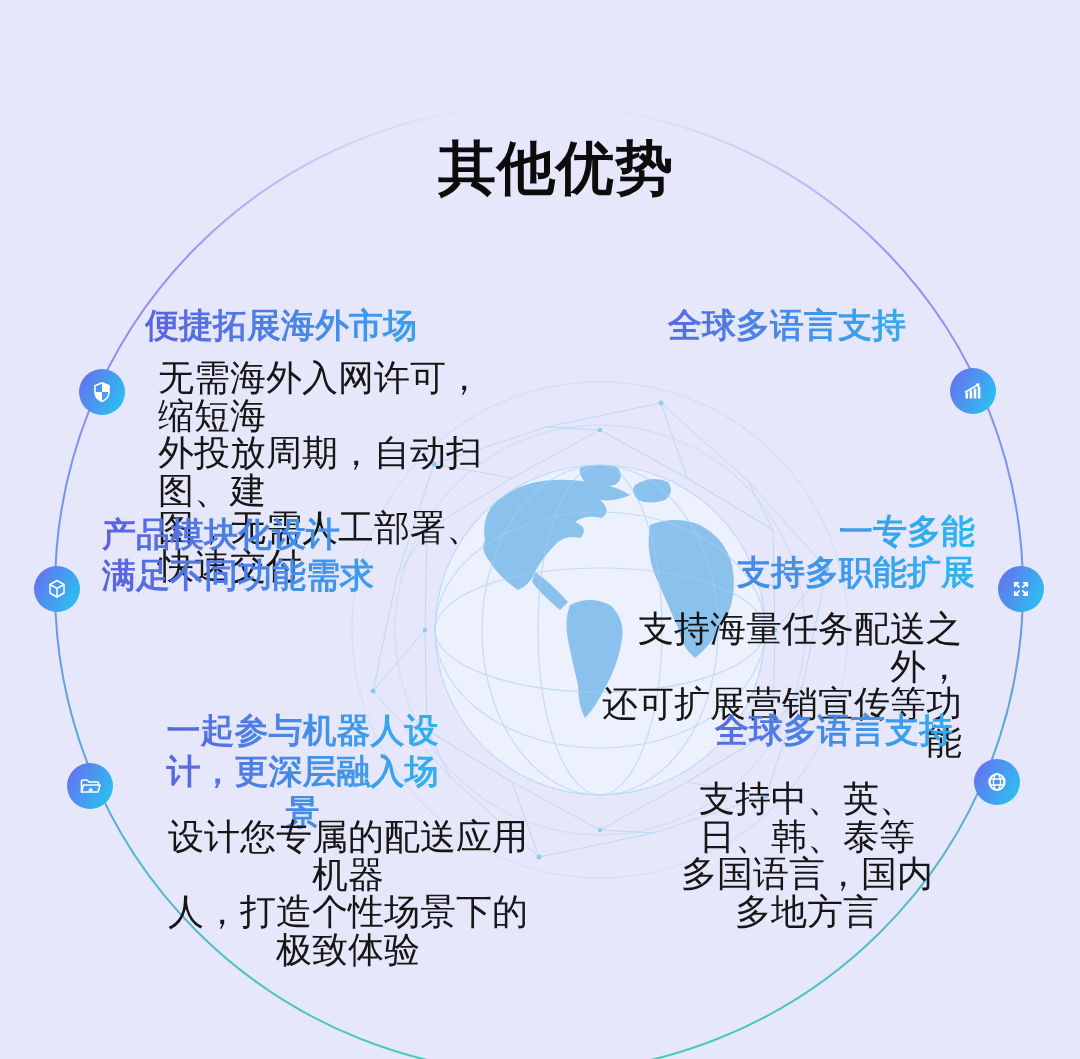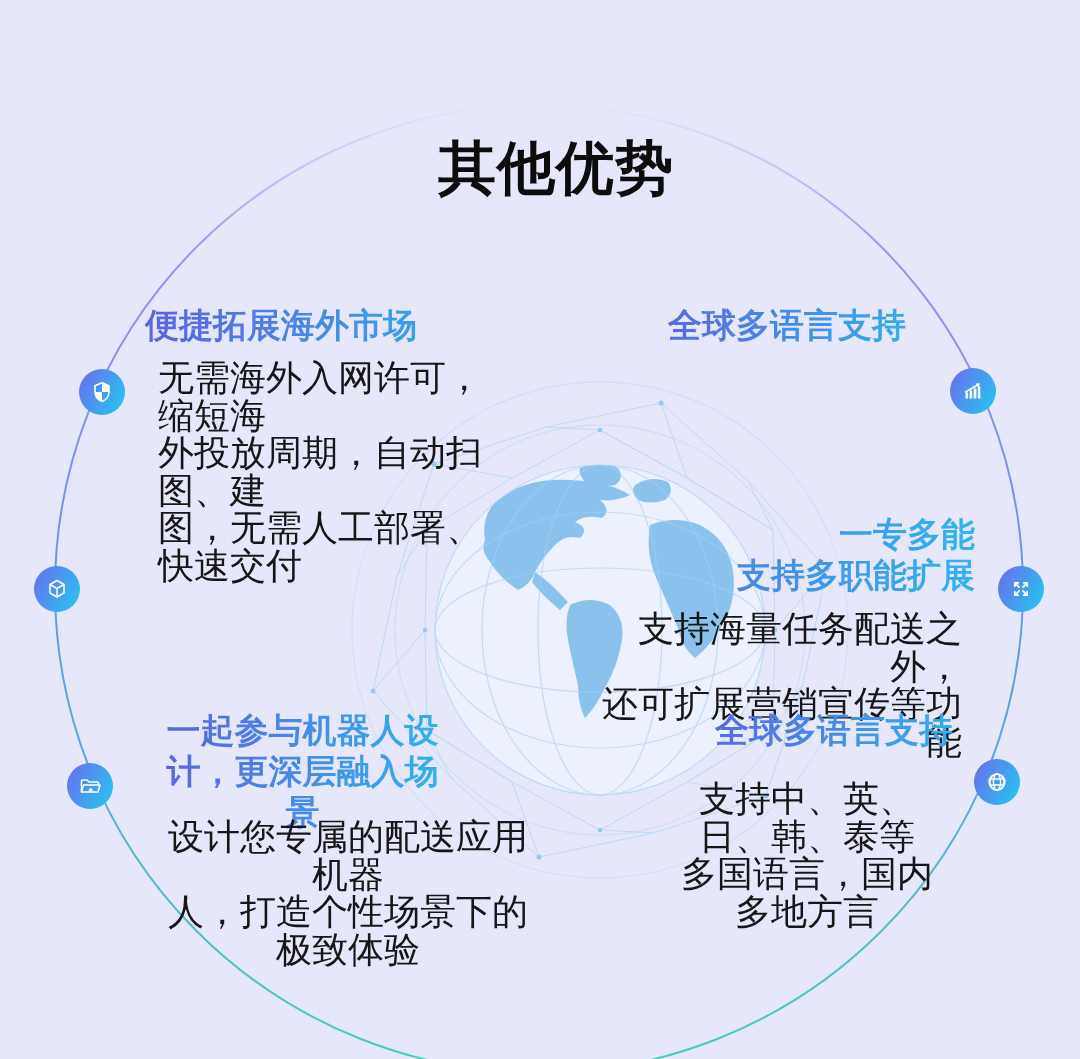--- a/index.html
+++ b/index.html
@@ -42,21 +42,21 @@
     margin:13px;font-size:36px;line-height:37.5px;font-weight:500;
     color:var(--body-text);white-space:pre-line;
   }
   .f-tl{left:145px;top:305px;width:360px;text-align:left;}
   .f-tl h3{}
   .f-tr{left:637px;top:305px;width:300px;text-align:center;}
   .f-tr h3{margin-bottom:15px;}
   .f-ml{left:102px;top:514px;width:380px;text-align:left;}
   .f-ml h3{margin-bottom:14px;}
   .f-mr{right:105px;top:514px;width:420px;text-align:right;}
-  .f-mr h3{margin-bottom:14px;}
+  .f-mr h3{margin-bottom:14px;font-family:Liberation Mono, monospace;}
   .f-bl-title{left:150px;top:710px;width:305px;text-align:center;}
   .f-bl-body{left:148px;top:805px;width:400px;text-align:center;}
   .f-br-title{left:684px;top:710px;width:300px;text-align:center;}
   .f-br-body{left:657px;top:767px;width:300px;text-align:center;}
   .badge{
     position:absolute;width:46px;height:46px;border-radius:50%;
     background:linear-gradient(118deg,var(--icon-gradient-start) 8%,var(--icon-gradient-end) 92%);
     display:flex;align-items:center;justify-content:center;
   }
   .badge svg{display:block;}
@@ -140,20 +140,22 @@
     <p>无需海外入网许可，缩短海
 外投放周期，自动扫图、建
 图，无需人工部署、快速交付</p>
   </div>
 
   <div class="feature f-tr">
     <h3>全球多语言支持</h3>
   </div>
 
   <div class="feature f-ml">
+    <h3>产品模块化设计
+满足不同功能需求</h3>
   </div>
 
   <div class="feature f-mr">
     <h3>一专多能
 支持多职能扩展</h3>
     <p>支持海量任务配送之外，
 还可扩展营销宣传等功能</p>
   </div>
 
   <div class="feature f-bl-title">

